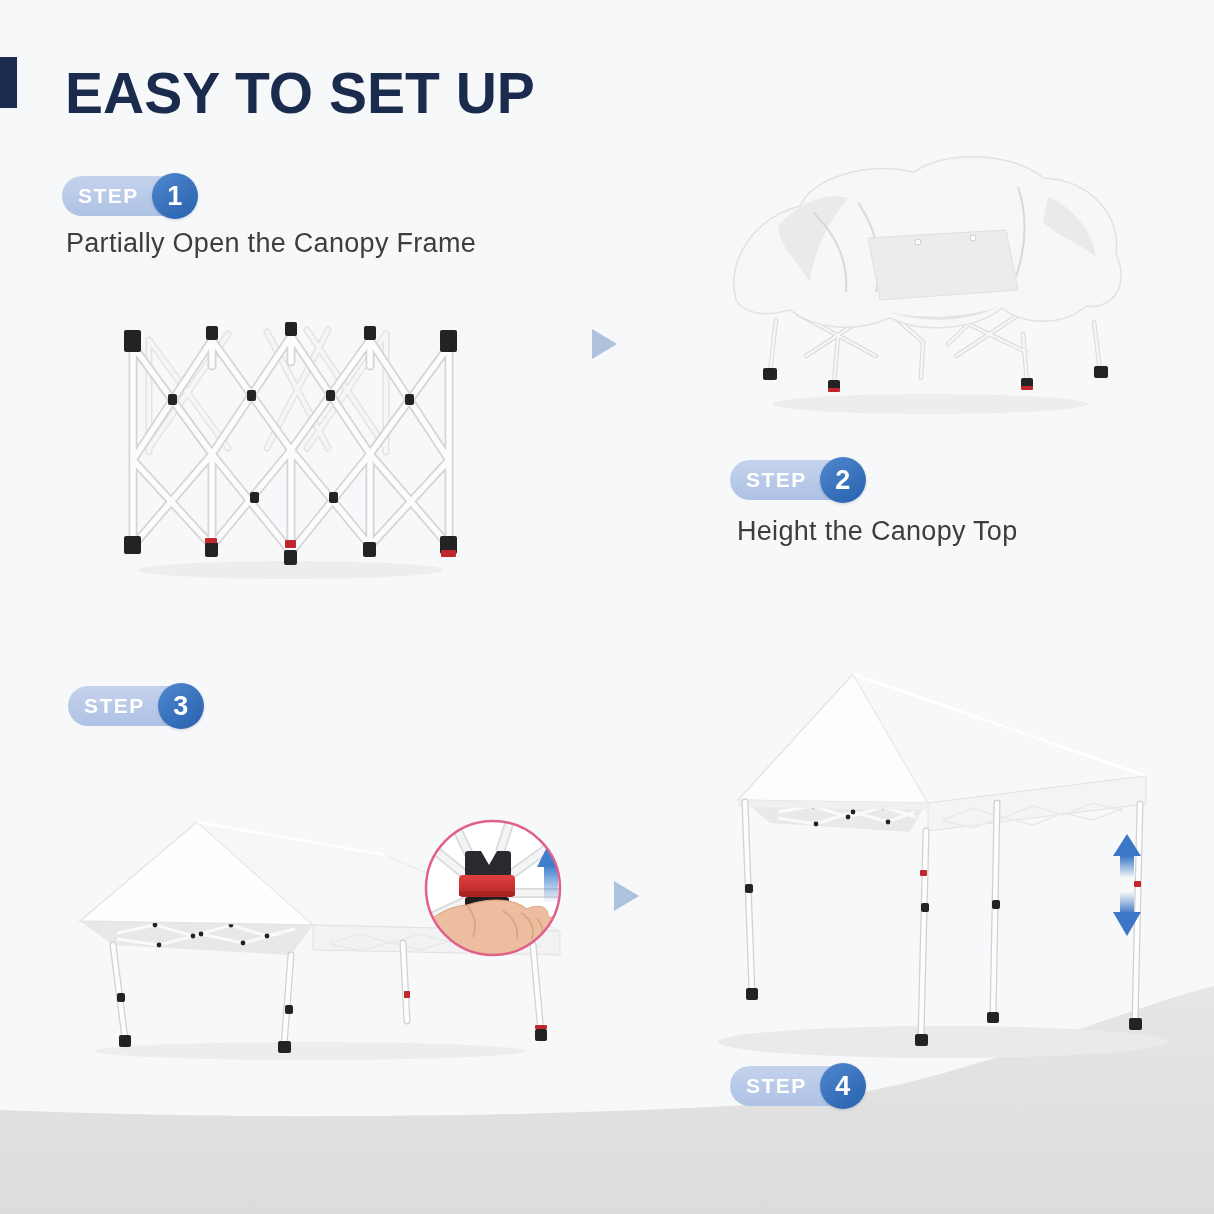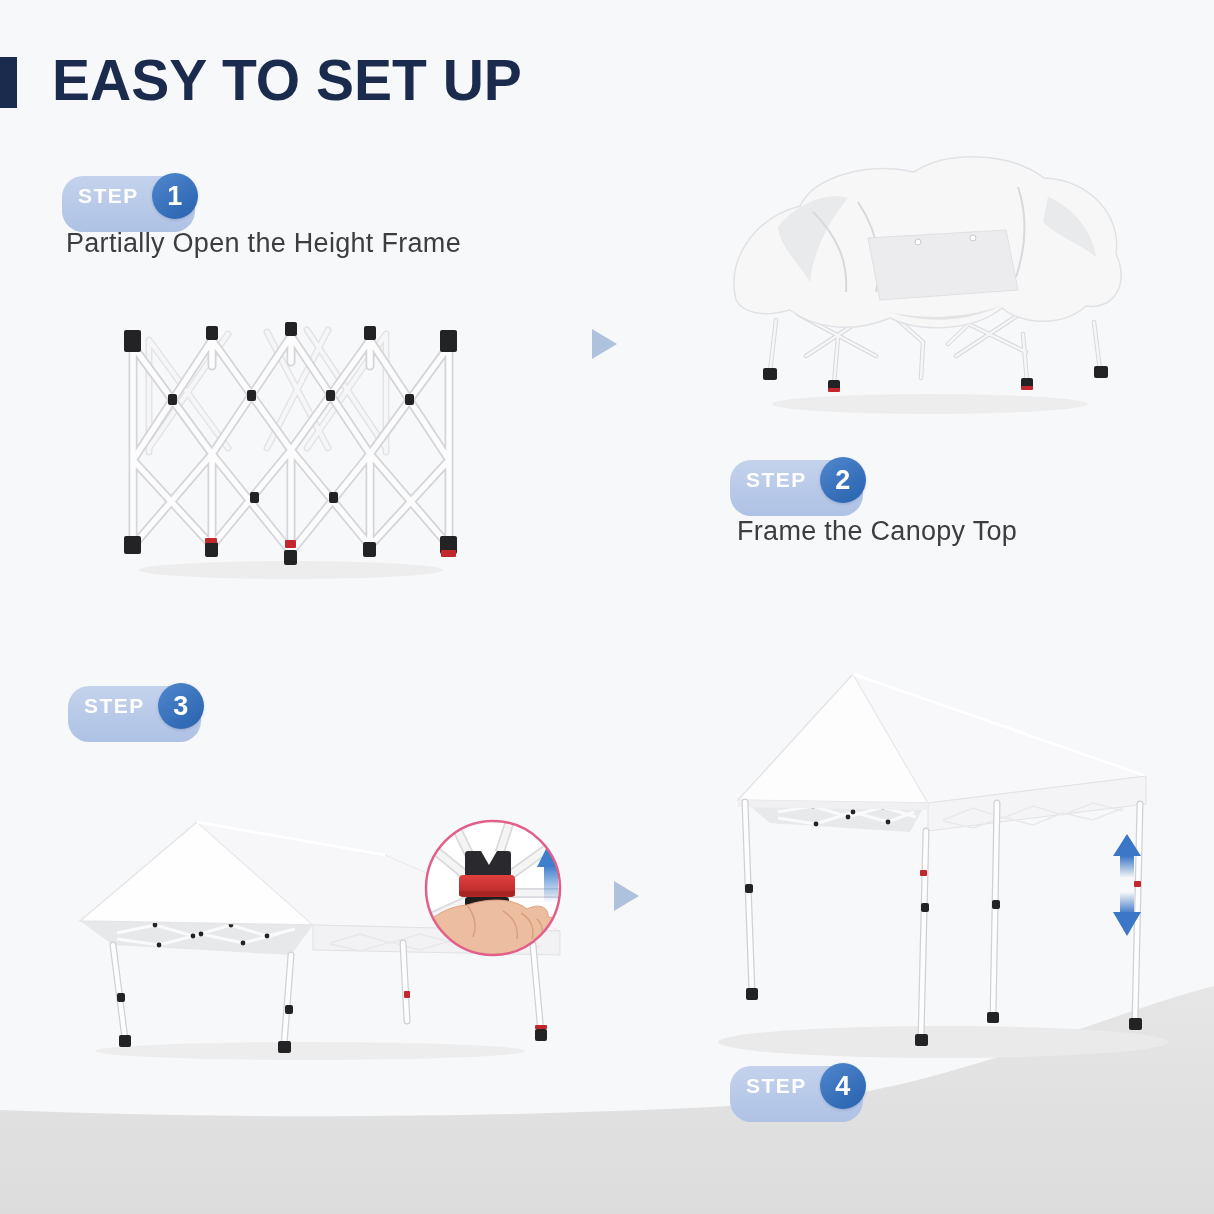--- a/index.html
+++ b/index.html
@@ -6,21 +6,21 @@
   body{font-family:"Liberation Sans",sans-serif;}
   .canvas{position:relative;width:1214px;height:1214px;background:#f7f8f9;overflow:hidden;}
   .abs{position:absolute;}
   .illus{position:absolute;}
 
   .accent-bar{position:absolute;left:0;top:57px;width:17px;height:51px;background:#1b2b4d;}
   .main-title{position:absolute;left:49px;top:48px;font-size:57px;line-height:1.05;font-weight:bold;
               color:#1b2b4d;letter-spacing:0px;white-space:nowrap;}
 
   .badge{position:absolute;height:40px;border-radius:21px;background:linear-gradient(180deg,#c4d2ec,#aec2e5);
-         display:flex;align-items:center;padding:0 56px 16px 16px;}
+         display:flex;align-items:center;padding:0 56px 0 16px;}
   .badge-label{color:#ffffff;font-size:21px;font-weight:bold;letter-spacing:1.5px;}
   .badge-num{position:absolute;right:-3px;top:-3px;width:46px;height:46px;border-radius:50%;
              background:linear-gradient(145deg,#4f88ce,#2861ad);color:#ffffff;font-size:27px;font-weight:bold;
              display:flex;align-items:center;justify-content:center;box-shadow:0 1px 3px rgba(20,40,80,.18);}
 
   .step-title{position:absolute;font-size:27px;color:#3d3d3f;letter-spacing:.3px;white-space:nowrap;}
 
   .flow-arrow{position:absolute;width:0;height:0;border-top:15px solid transparent;
               border-bottom:15px solid transparent;border-left:25px solid #aec2de;}
 
@@ -45,27 +45,27 @@
     <defs>
       <linearGradient id="waveGrad" x1="0" y1="0" x2="0" y2="1">
         <stop offset="0" stop-color="#e6e6e7"></stop>
           <stop offset="1" stop-color="#dcdcdd"></stop>
       </linearGradient>
     </defs>
     <path d="M0,130 C250,140 520,138 770,124 C940,114 1090,38 1214,6 L1214,234 L0,234 Z" fill="url(#waveGrad)"></path>
   </svg>
 
   <div class="accent-bar"></div>
-  <h1 class="main-title" style="margin:3px">EASY TO SET UP</h1>
+  <h1 class="main-title" style="margin:16px">EASY TO SET UP</h1>
 
   <div class="badge" style="left:62px;top:176px">
     <span class="badge-label">STEP</span>
     <span class="badge-num">1</span>
   </div>
-  <div class="step-title" style="left:66px;top:228px">Partially Open the Height Frame</div>
+  <div class="step-title" style="left:66px;top:228px">Partially Open the Canopy Frame</div>
 
   <svg class="illus" style="left:95px;top:302px" width="380" height="285" viewBox="0 0 380 285">
     <ellipse cx="196" cy="268" rx="152" ry="9" fill="#ededee"></ellipse>
     <g>
       <path class="bu2" d="M54,38 L133,146 M133,32 L54,146 M212,28 L291,146 M291,32 L212,146 M54,38 L54,150 M291,32 L291,150 M172,30 L233,146 M233,28 L172,146"></path>
       <path class="bw2" d="M54,38 L133,146 M133,32 L54,146 M212,28 L291,146 M291,32 L212,146 M54,38 L54,150 M291,32 L291,150 M172,30 L233,146 M233,28 L172,146"></path>
     </g>
     <g>
       <path class="bu" d="M38,44 L117,152 M117,38 L38,158 M117,38 L196,148 M196,34 L117,152 M196,34 L275,152 M275,38 L196,148 M275,38 L354,158 M354,44 L275,152 M38,158 L117,244 M117,152 L38,244 M117,152 L196,250 M196,148 L117,244 M196,148 L275,244 M275,152 L196,250 M275,152 L354,244 M354,158 L275,244 M38,44 L38,240 M354,44 L354,240 M117,38 L117,64 M196,34 L196,60 M275,38 L275,64 M117,152 L117,244 M196,148 L196,252 M275,152 L275,244"></path>
       <path class="bw" d="M38,44 L117,152 M117,38 L38,158 M117,38 L196,148 M196,34 L117,152 M196,34 L275,152 M275,38 L196,148 M275,38 L354,158 M354,44 L275,152 M38,158 L117,244 M117,152 L38,244 M117,152 L196,250 M196,148 L117,244 M196,148 L275,244 M275,152 L196,250 M275,152 L354,244 M354,158 L275,244 M38,44 L38,240 M354,44 L354,240 M117,38 L117,64 M196,34 L196,60 M275,38 L275,64 M117,152 L117,244 M196,148 L196,252 M275,152 L275,244"></path>
@@ -127,21 +127,21 @@
       <path d="M150,96 L288,88 L300,148 L162,158 Z" fill="#ececee" stroke="#dfe0e3" stroke-width="1"></path>
       <circle cx="200" cy="100" r="3" fill="#ffffff" stroke="#c9cacd"></circle>
         <circle cx="255" cy="96" r="3" fill="#ffffff" stroke="#c9cacd"></circle>
     </g>
   </svg>
 
   <div class="badge" style="left:730px;top:460px">
     <span class="badge-label">STEP</span>
     <span class="badge-num">2</span>
   </div>
-  <div class="step-title" style="left:737px;top:516px">Frame the Canopy Top</div>
+  <div class="step-title" style="left:737px;top:516px">Height the Canopy Top</div>
 
   <div class="badge" style="left:68px;top:686px">
     <span class="badge-label">STEP</span>
     <span class="badge-num">3</span>
   </div>
 
   <svg class="illus" style="left:55px;top:793px" width="515" height="272" viewBox="0 0 515 272">
     <defs>
       <clipPath id="insetClip">
           <circle cx="438" cy="95" r="67"></circle>

